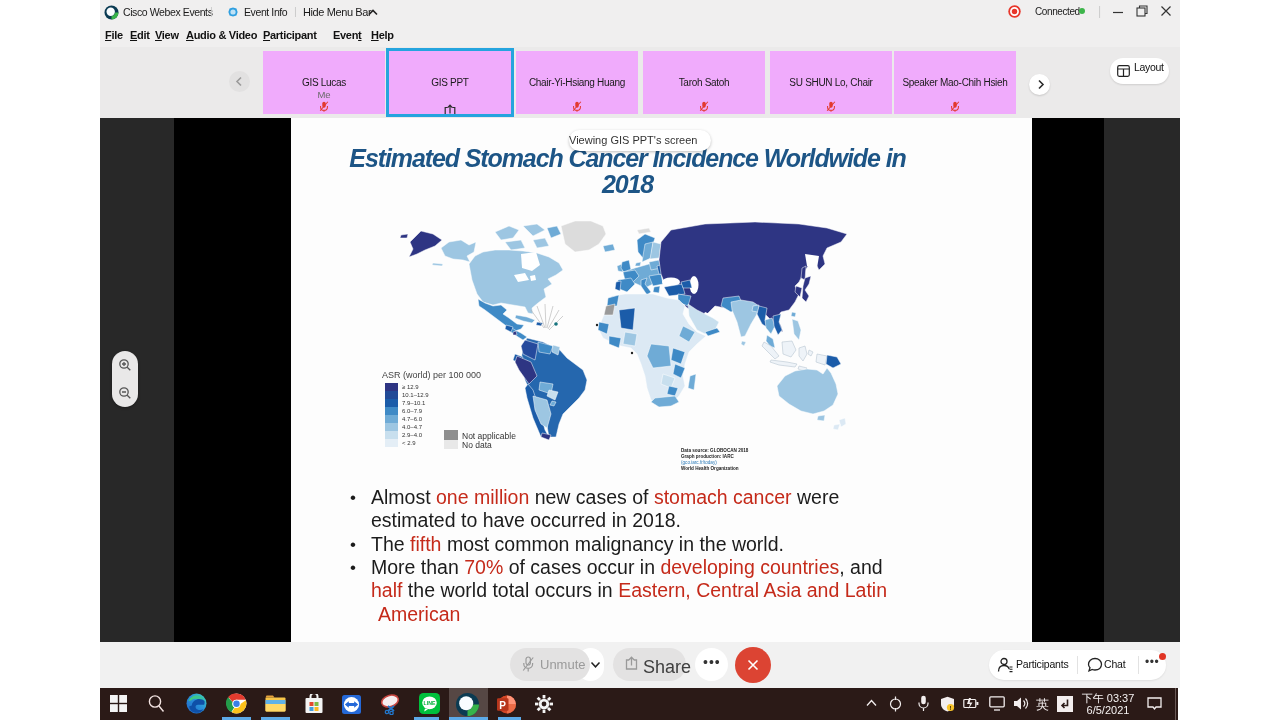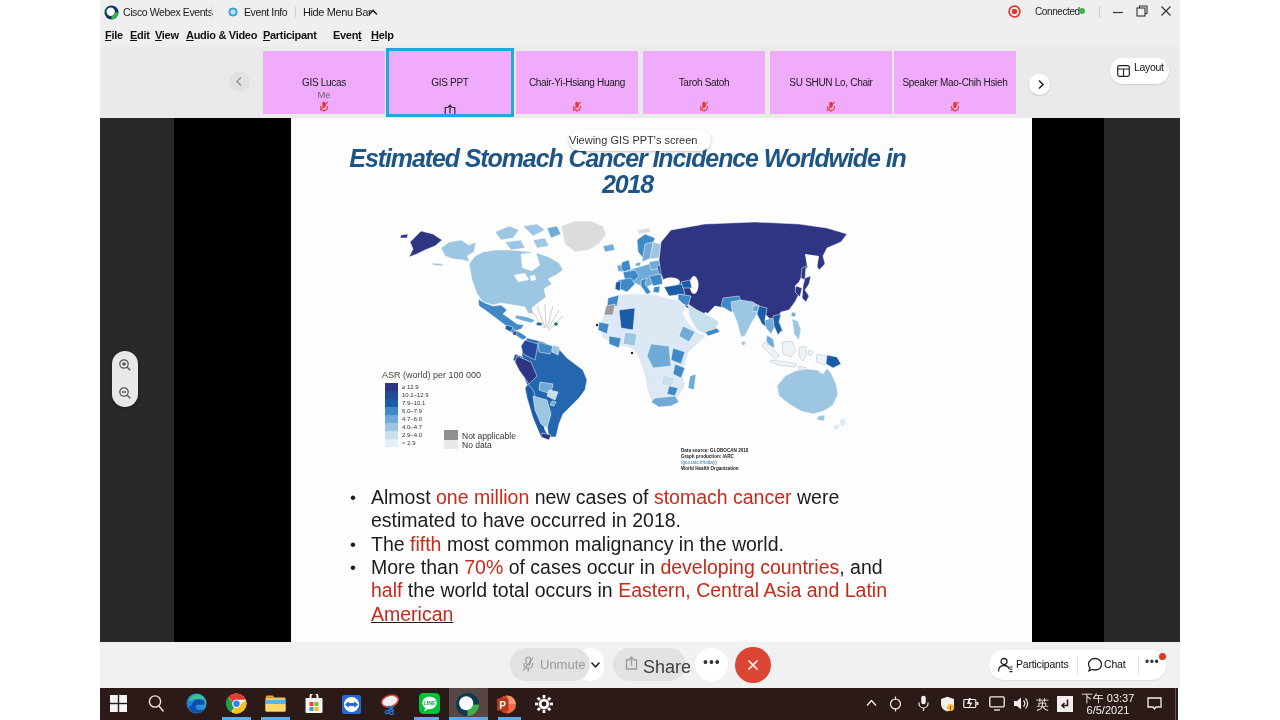--- a/index.html
+++ b/index.html
@@ -320,21 +320,21 @@
 <text x="306" y="252" font-weight="bold">World Health Organization</text>
 </g>
 </svg>
 
       <div class="abs" style="left:59px;top:368px;width:600px;font-size:19.5px;line-height:23.35px;color:#1c1c1c;white-space:nowrap;">
         <div><span class="bu">•</span><span style="margin-left:21px;">Almost <span class="rd">one million</span> new cases of <span class="rd">stomach cancer</span> were</span></div>
         <div><span style="margin-left:21px;">estimated to have occurred in 2018.</span></div>
         <div><span class="bu">•</span><span style="margin-left:21px;">The <span class="rd">fifth</span> most common malignancy in the world.</span></div>
         <div><span class="bu">•</span><span style="margin-left:21px;">More than <span class="rd">70%</span> of cases occur in <span class="rd">developing countries</span>, and</span></div>
         <div><span style="margin-left:21px;"><span class="rd">half</span> the world total occurs in <span class="rd">Eastern, Central Asia and Latin</span></span></div>
-        <div><span style="margin-left:21px;text-decoration:underline;"><span class="rd">American</span></span></div>
+        <div><span style="margin-left:28px;"><span class="rd">American</span></span></div>
       </div>
     </div>
 
     <div class="abs" style="left:469px;top:12px;width:142px;height:21px;background:#ffffff;border-radius:10.5px;box-shadow:0 1px 3px rgba(0,0,0,0.25);text-align:left;font-size:11px;line-height:21px;color:#333;">Viewing GIS PPT's screen</div>
 
     <div class="abs" style="left:12px;top:233px;width:26px;height:56px;border-radius:13px;background:#e9e8e8;box-shadow:0 1px 3px rgba(0,0,0,0.3);"></div>
     <svg class="abs" style="left:18px;top:240px" width="14" height="14" viewBox="0 0 14 14">
       <circle cx="6" cy="6" r="4.2" fill="none" stroke="#555" stroke-width="1.3"></circle>
       <path d="M9.2 9.2 L12.3 12.3 M4 6 H8 M6 4 V8" stroke="#555" stroke-width="1.3"></path>
     </svg>

